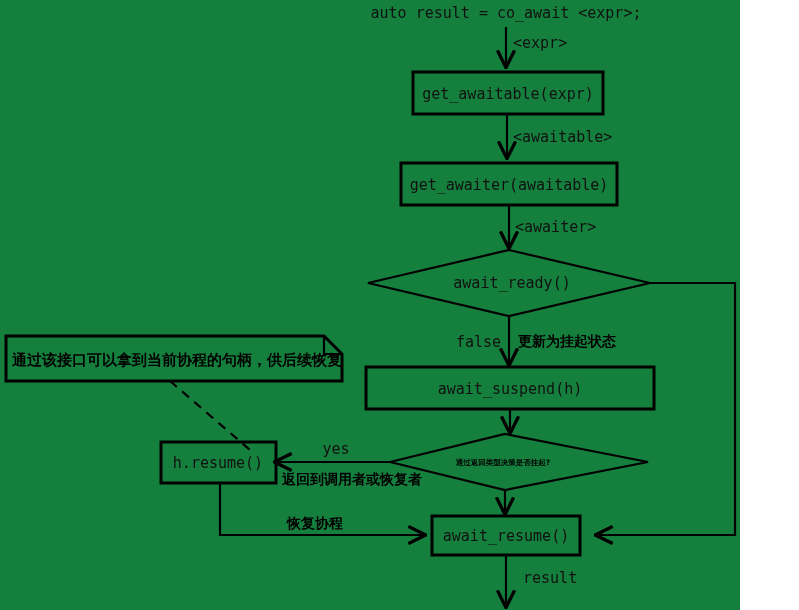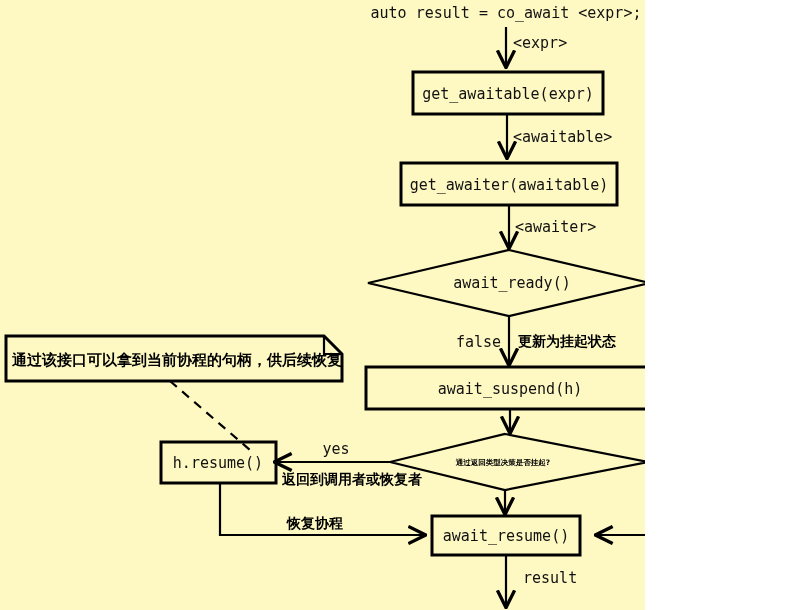--- a/index.html
+++ b/index.html
@@ -2,23 +2,23 @@
 <html><head>
 <meta charset="utf-8">
 <style>
   html, body {
     margin: 0;
     padding: 0;
     background: #ffffff;
   }
   #canvas {
     position: relative;
-    width: 645px;
+    width: 740px;
     height: 610px;
-    background: #fef9c3;
+    background: #15803d;
     font-family: "DejaVu Sans Mono", monospace;
     overflow: hidden;
   }
   svg.flow {
     position: absolute;
     top: 0;
     left: 0;
     width: 799px;
     height: 610px;
   }

